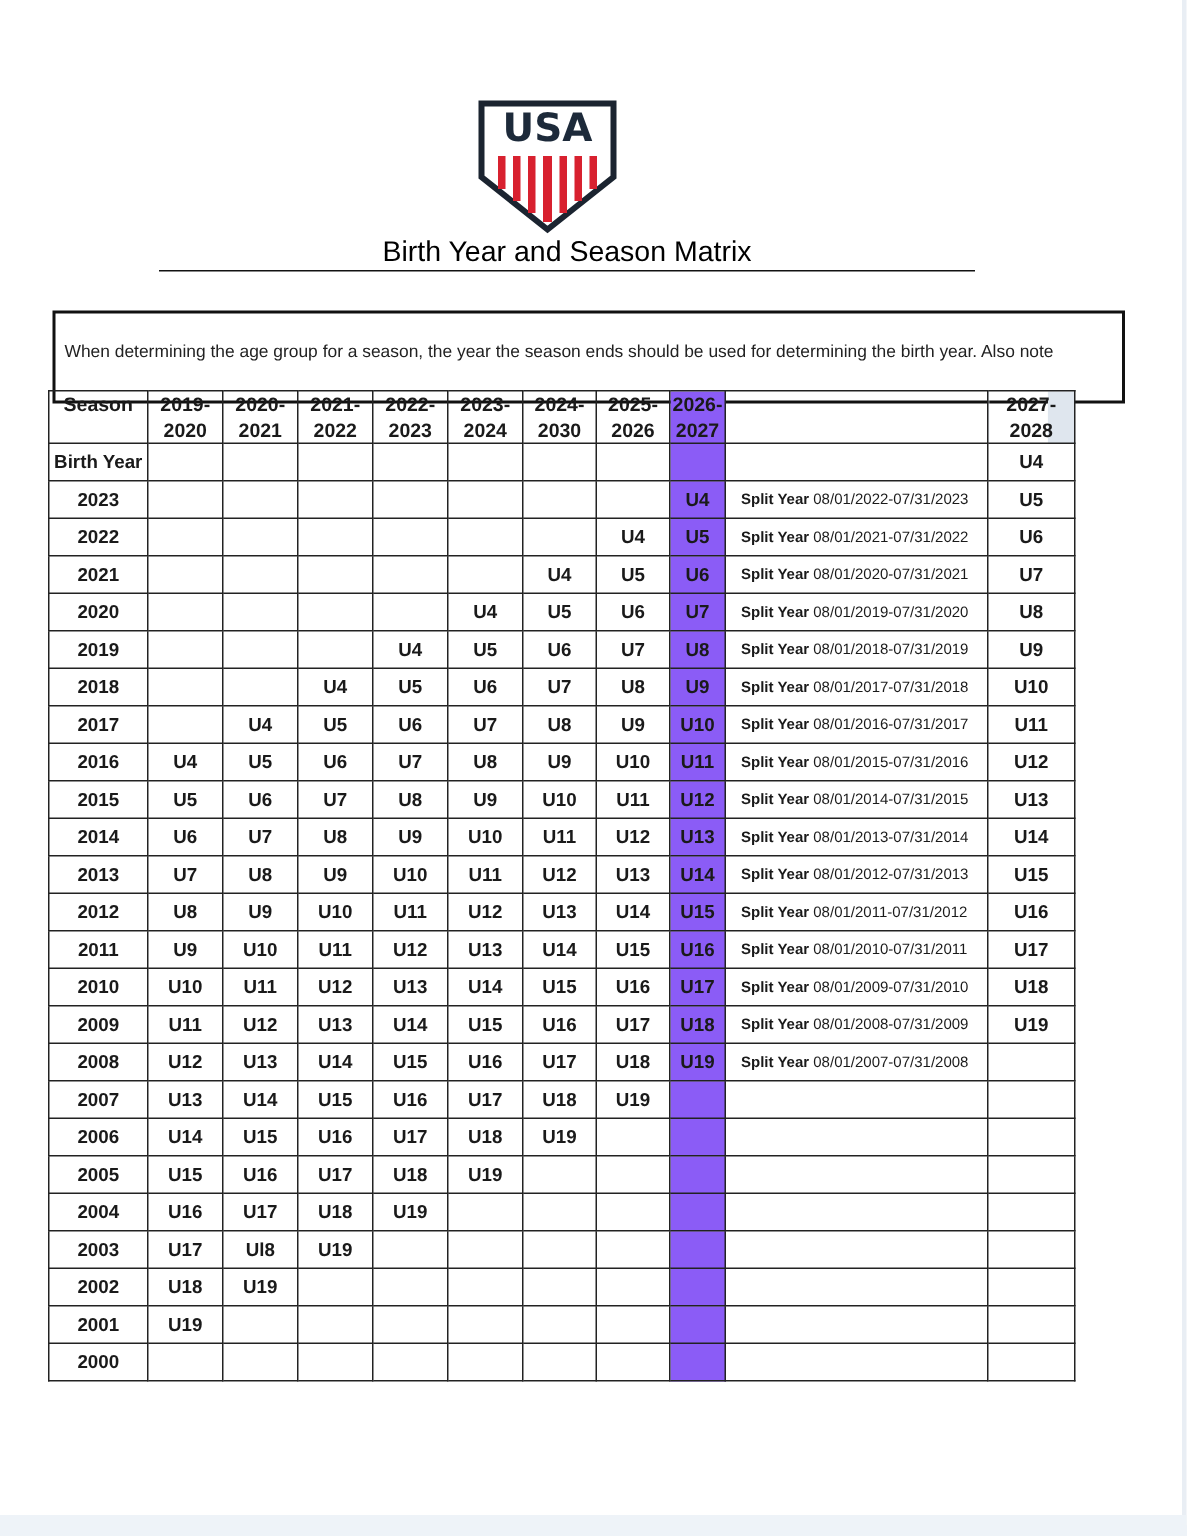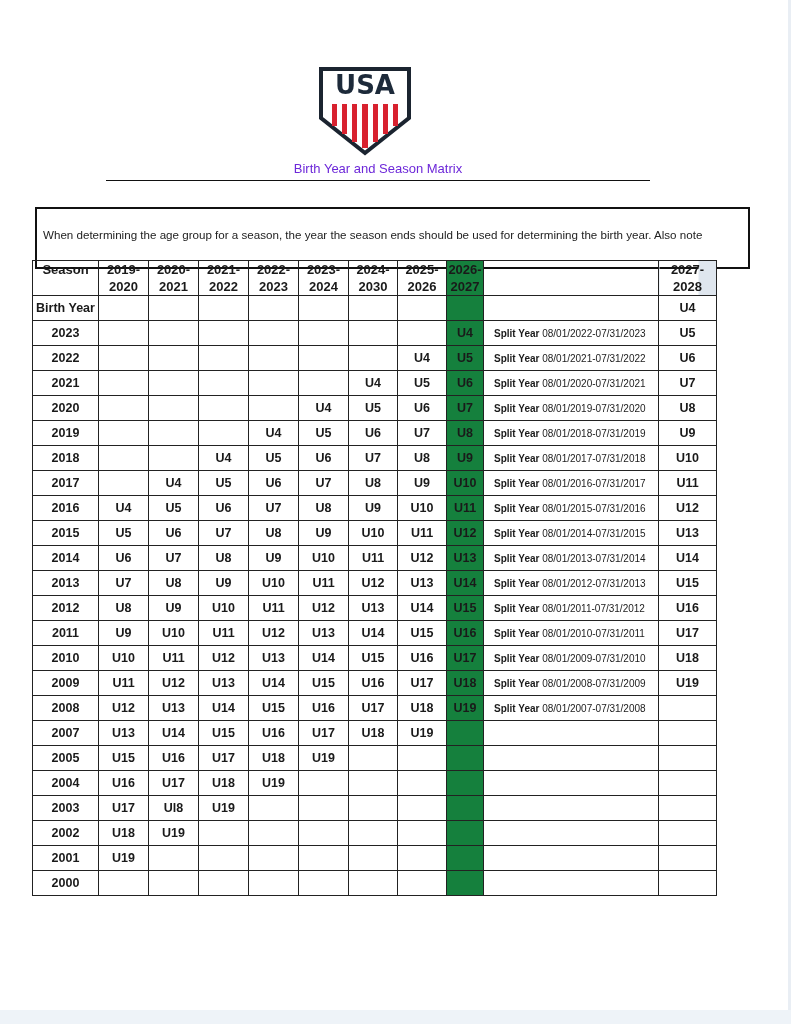--- a/index.html
+++ b/index.html
@@ -1,26 +1,26 @@
 <!DOCTYPE html>
 <html><head>
 <meta charset="utf-8">
 <style>
   html, body { margin:0; padding:0; background:#ffffff; }
   body { width:791px; height:1024px; position:relative; overflow:hidden; font-family:"Liberation Sans", sans-serif; color:#111; }
   .logo { position:absolute; left:318px; top:66px; width:94px; height:90px; }
   .title-wrap { position:absolute; left:106px; top:158px; width:544px; text-align:center; border-bottom:1.5px solid #111; height:22px; }
-  .title { font-size:13px; line-height:22px; color:#6d28d9; }
+  .title { font-size:19px; line-height:22px; color:#000000; }
   .note { position:absolute; left:35px; top:207px; width:715px; height:62px; border:2.5px solid #111; box-sizing:border-box; font-size:11.6px; color:#222; padding:16px 6px 0 6px; line-height:19px; }
   .note .l2 { padding-left:2px; }
   .note .bigU { font-size:18px; padding:0 4px 0 28px; }
   table.matrix { position:absolute; left:32px; top:260px; border-collapse:collapse; font-family:"Liberation Sans", sans-serif; font-weight:bold; font-size:12.5px; table-layout:fixed; }
   table.matrix td, table.matrix th { border:1.6px solid #222; text-align:center; height:24px; padding:0; color:#1a1a1a; }
   table.matrix th { font-weight:bold; font-size:13px; line-height:17px; height:34px; vertical-align:middle; }
-  .yl { background:#15803d; }
+  .yl { background:#8b5cf6; }
   .split { color:#c5252f; font-weight:normal; font-size:10px; text-align:left !important; padding-left:10px !important; white-space:nowrap; }
   .split b { font-weight:bold;text-align:center; }
   .corner-grey { background:linear-gradient(to left, #dfe6ee 18px, transparent 18px);margin-top:32px; }
   .scanline { position:absolute; right:0; top:0; width:3px; height:1024px; background:#e9eef4; }
   .bottomband { position:absolute; left:0; bottom:0; width:791px; height:14px; background:#eef3f8; }
 </style>
 </head>
 <body>
 
 <div class="scanline"></div>
@@ -307,20 +307,33 @@
         <td>U15</td>
         <td>U16</td>
         <td>U17</td>
         <td>U18</td>
         <td>U19</td>
         <td class="yl"></td>
         <td class="split"></td>
         <td></td>
       </tr>
       <tr>
+        <td>2006</td>
+        <td>U14</td>
+        <td>U15</td>
+        <td>U16</td>
+        <td>U17</td>
+        <td>U18</td>
+        <td>U19</td>
+        <td></td>
+        <td class="yl"></td>
+        <td class="split"></td>
+        <td></td>
+      </tr>
+      <tr>
         <td>2005</td>
         <td>U15</td>
         <td>U16</td>
         <td>U17</td>
         <td>U18</td>
         <td>U19</td>
         <td></td>
         <td></td>
         <td class="yl"></td>
         <td class="split"></td>

